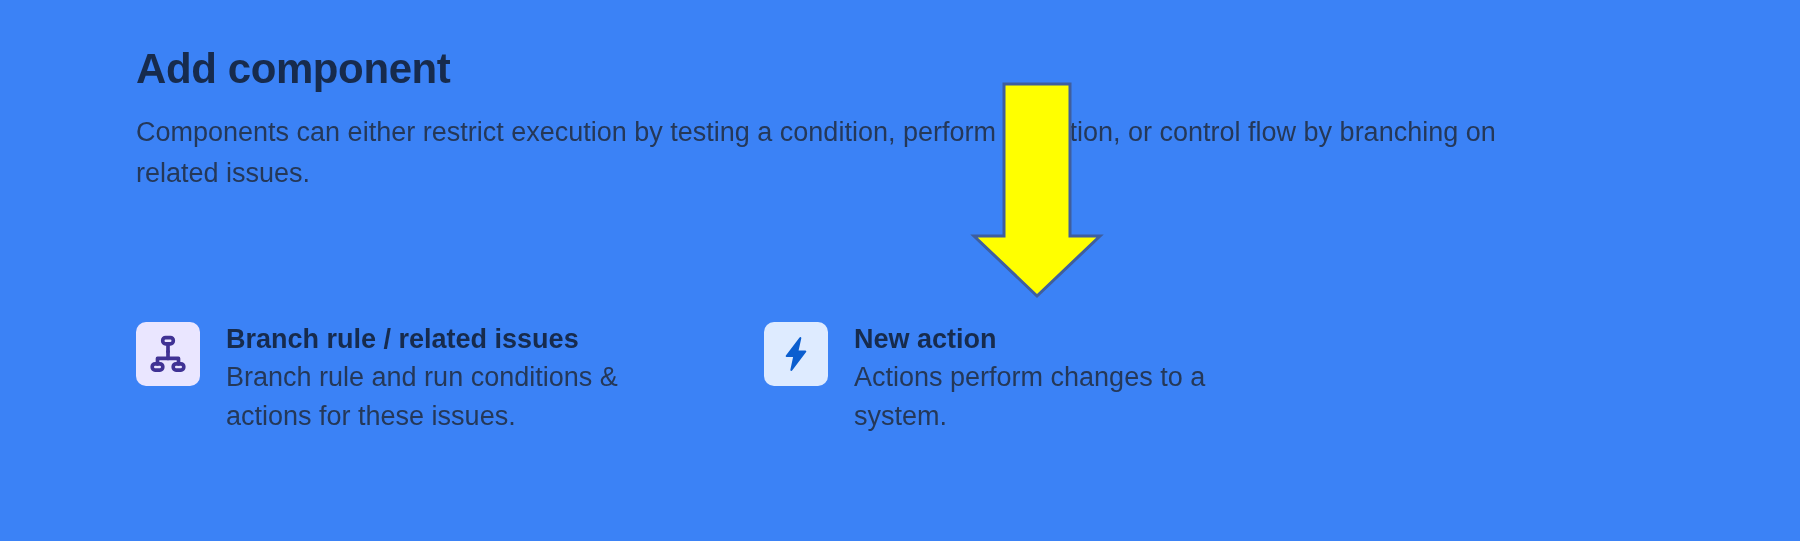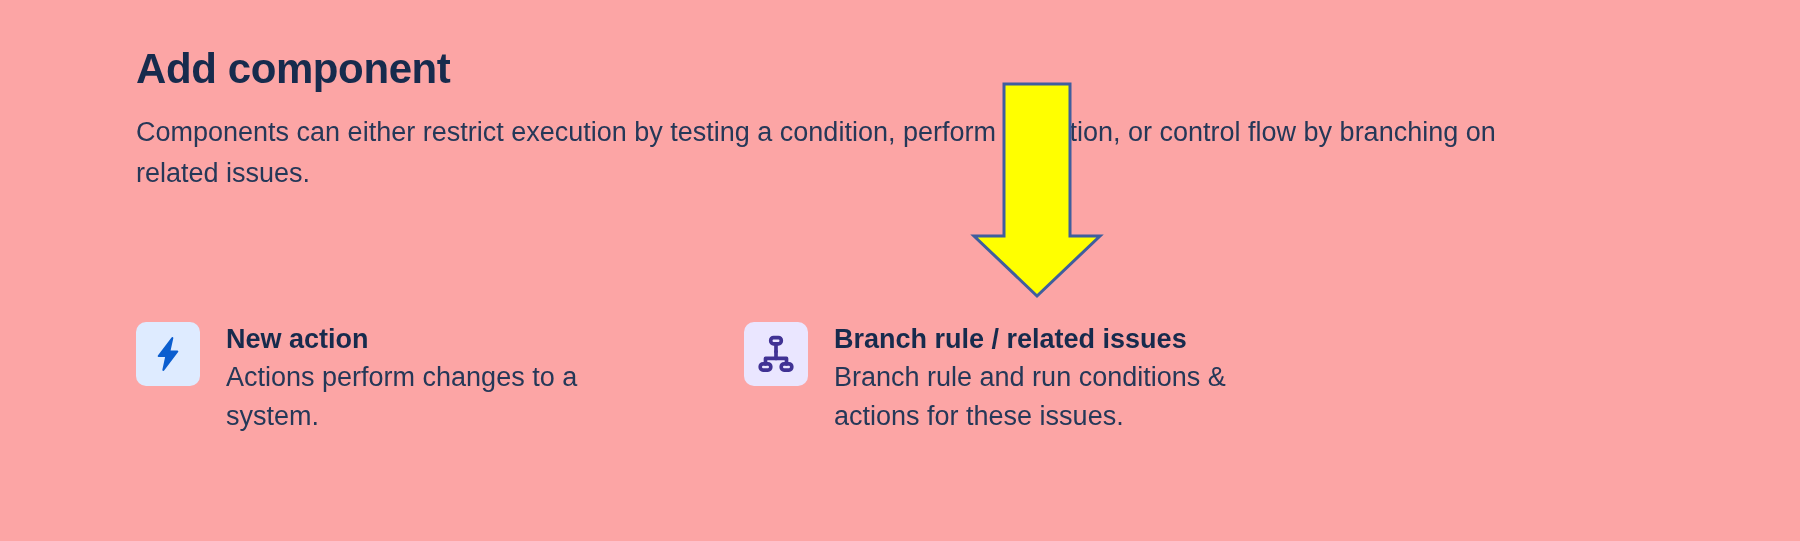--- a/index.html
+++ b/index.html
@@ -12,21 +12,21 @@
     background: #ffffff;
     font-family: "Liberation Sans", sans-serif;
     overflow: hidden;
     position: relative;
   }
 
   #page-root {
     position: relative;
     width: 1800px;
     height: 541px;
-    background: #fca5a5;
+    background: #3b82f6;
   }
 
   .panel {
     position: absolute;
     left: 136px;
     top: 44px;
     width: 1600px;
   }
 
   .page-title {
@@ -128,51 +128,51 @@
 
 <div id="page-root">
 
   <div class="panel">
     <h1 class="page-title">Add component</h1>
     <p class="page-desc">Components can either restrict execution by testing a condition, perform an action, or control flow by branching on related issues.</p>
   </div>
 
   <div class="options-row">
 
-    <button class="option-card card-action">
-      <span class="option-icon action">
-        <svg width="40" height="40" viewBox="0 0 24 24" aria-hidden="true">
-          <path d="M14.6 2.4 6.4 13.2h4.6L9.2 21.6l8.4-11.1h-4.8l1.8-8.1z" fill="#0B5ECF" stroke="#0B5ECF" stroke-width="1.2" stroke-linejoin="round"></path>
-        </svg>
-      </span>
-      <span class="option-text">
-        <span class="option-title">New action</span>
-        <span class="option-desc">Actions perform changes to a system.</span>
-      </span>
-    </button>
-
     <button class="option-card card-branch">
       <span class="option-icon branch">
         <svg width="42" height="42" viewBox="0 0 24 24" aria-hidden="true">
           <g fill="none" stroke="#403294" stroke-width="2.1" stroke-linecap="round" stroke-linejoin="round">
             <rect x="9" y="2.6" width="6" height="3.6" rx="1.6"></rect>
             <rect x="3" y="17.6" width="6" height="3.6" rx="1.6"></rect>
             <rect x="15" y="17.6" width="6" height="3.6" rx="1.6"></rect>
             <path d="M12 6.2v4.4"></path>
             <path d="M6 17.6v-3.1h12v3.1"></path>
             <path d="M12 10.6v3.9"></path>
           </g>
         </svg>
       </span>
       <span class="option-text">
         <span class="option-title">Branch rule / related issues</span>
         <span class="option-desc">Branch rule and run conditions &amp; actions for these issues.</span>
       </span>
     </button>
 
+    <button class="option-card card-action">
+      <span class="option-icon action">
+        <svg width="40" height="40" viewBox="0 0 24 24" aria-hidden="true">
+          <path d="M14.6 2.4 6.4 13.2h4.6L9.2 21.6l8.4-11.1h-4.8l1.8-8.1z" fill="#0B5ECF" stroke="#0B5ECF" stroke-width="1.2" stroke-linejoin="round"></path>
+        </svg>
+      </span>
+      <span class="option-text">
+        <span class="option-title">New action</span>
+        <span class="option-desc">Actions perform changes to a system.</span>
+      </span>
+    </button>
+
   </div>
 
   <div class="annotation-arrow">
     <svg width="160" height="230" viewBox="0 0 160 230" aria-hidden="true">
       <polygon points="44,10 110,10 110,162 140,162 77,222 14,162 44,162" fill="#FFFF00" stroke="#3F5E9E" stroke-width="3" stroke-linejoin="miter"></polygon>
     </svg>
   </div>
 
 </div>
 

